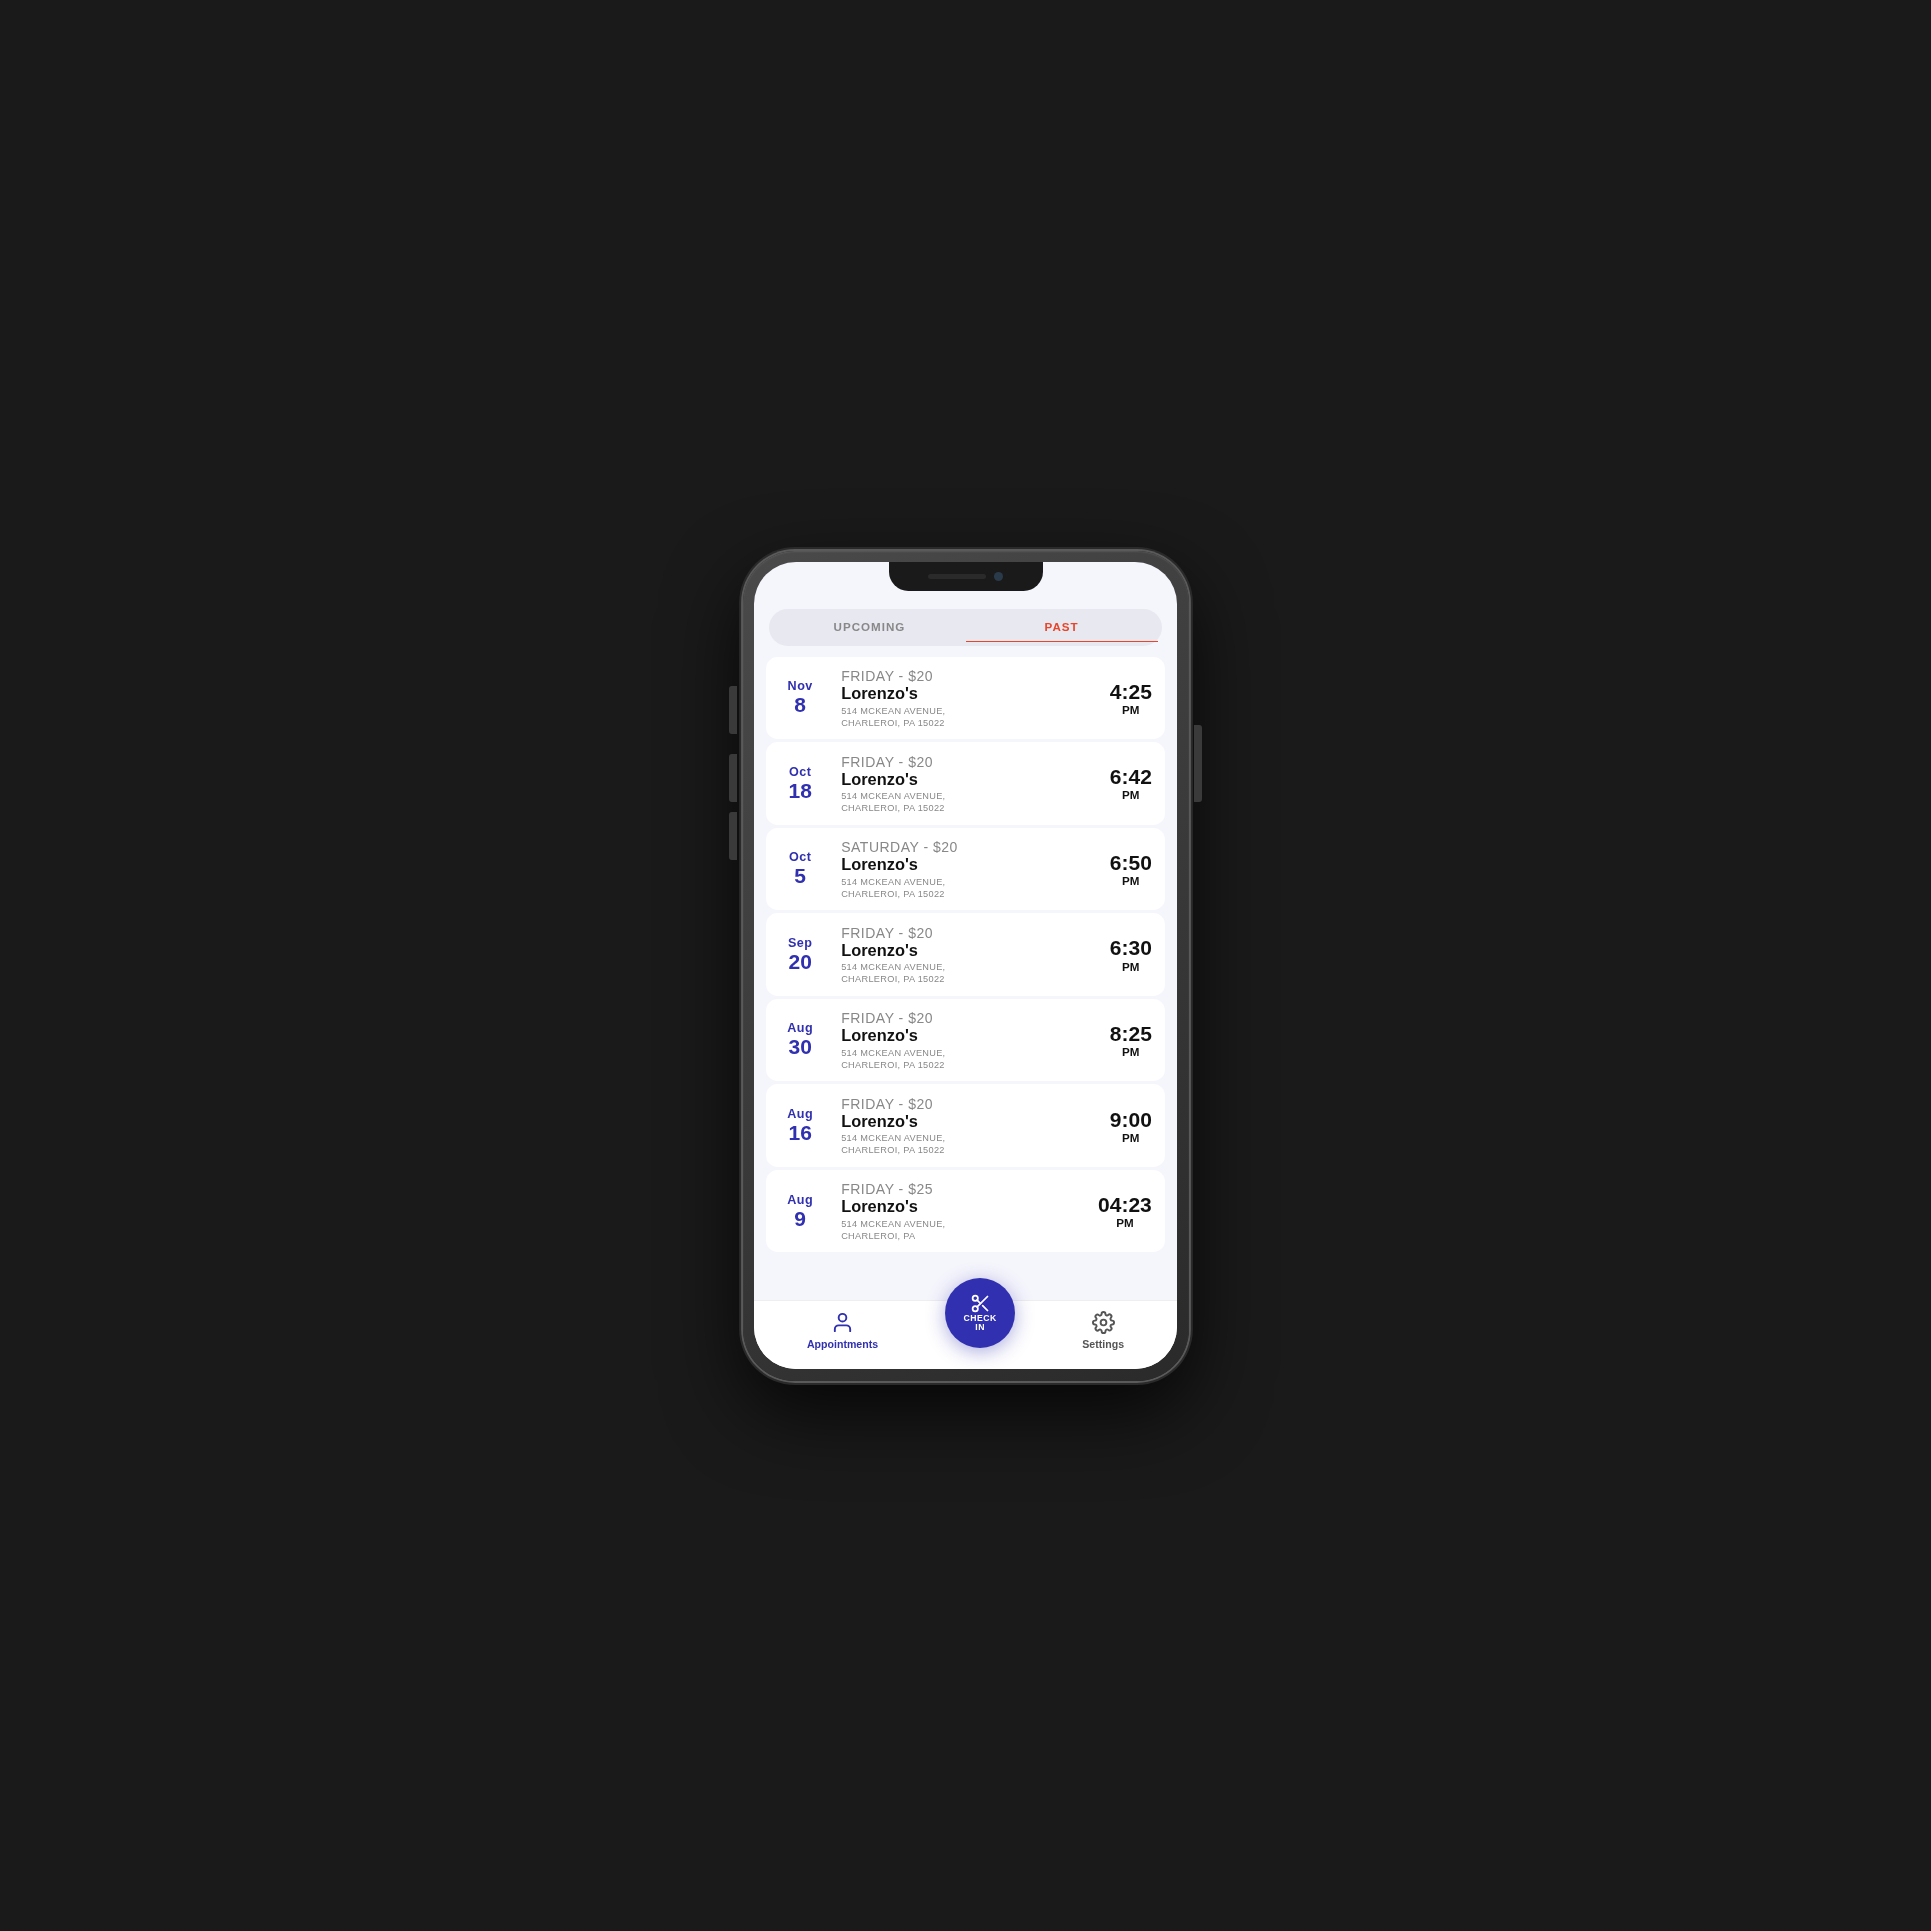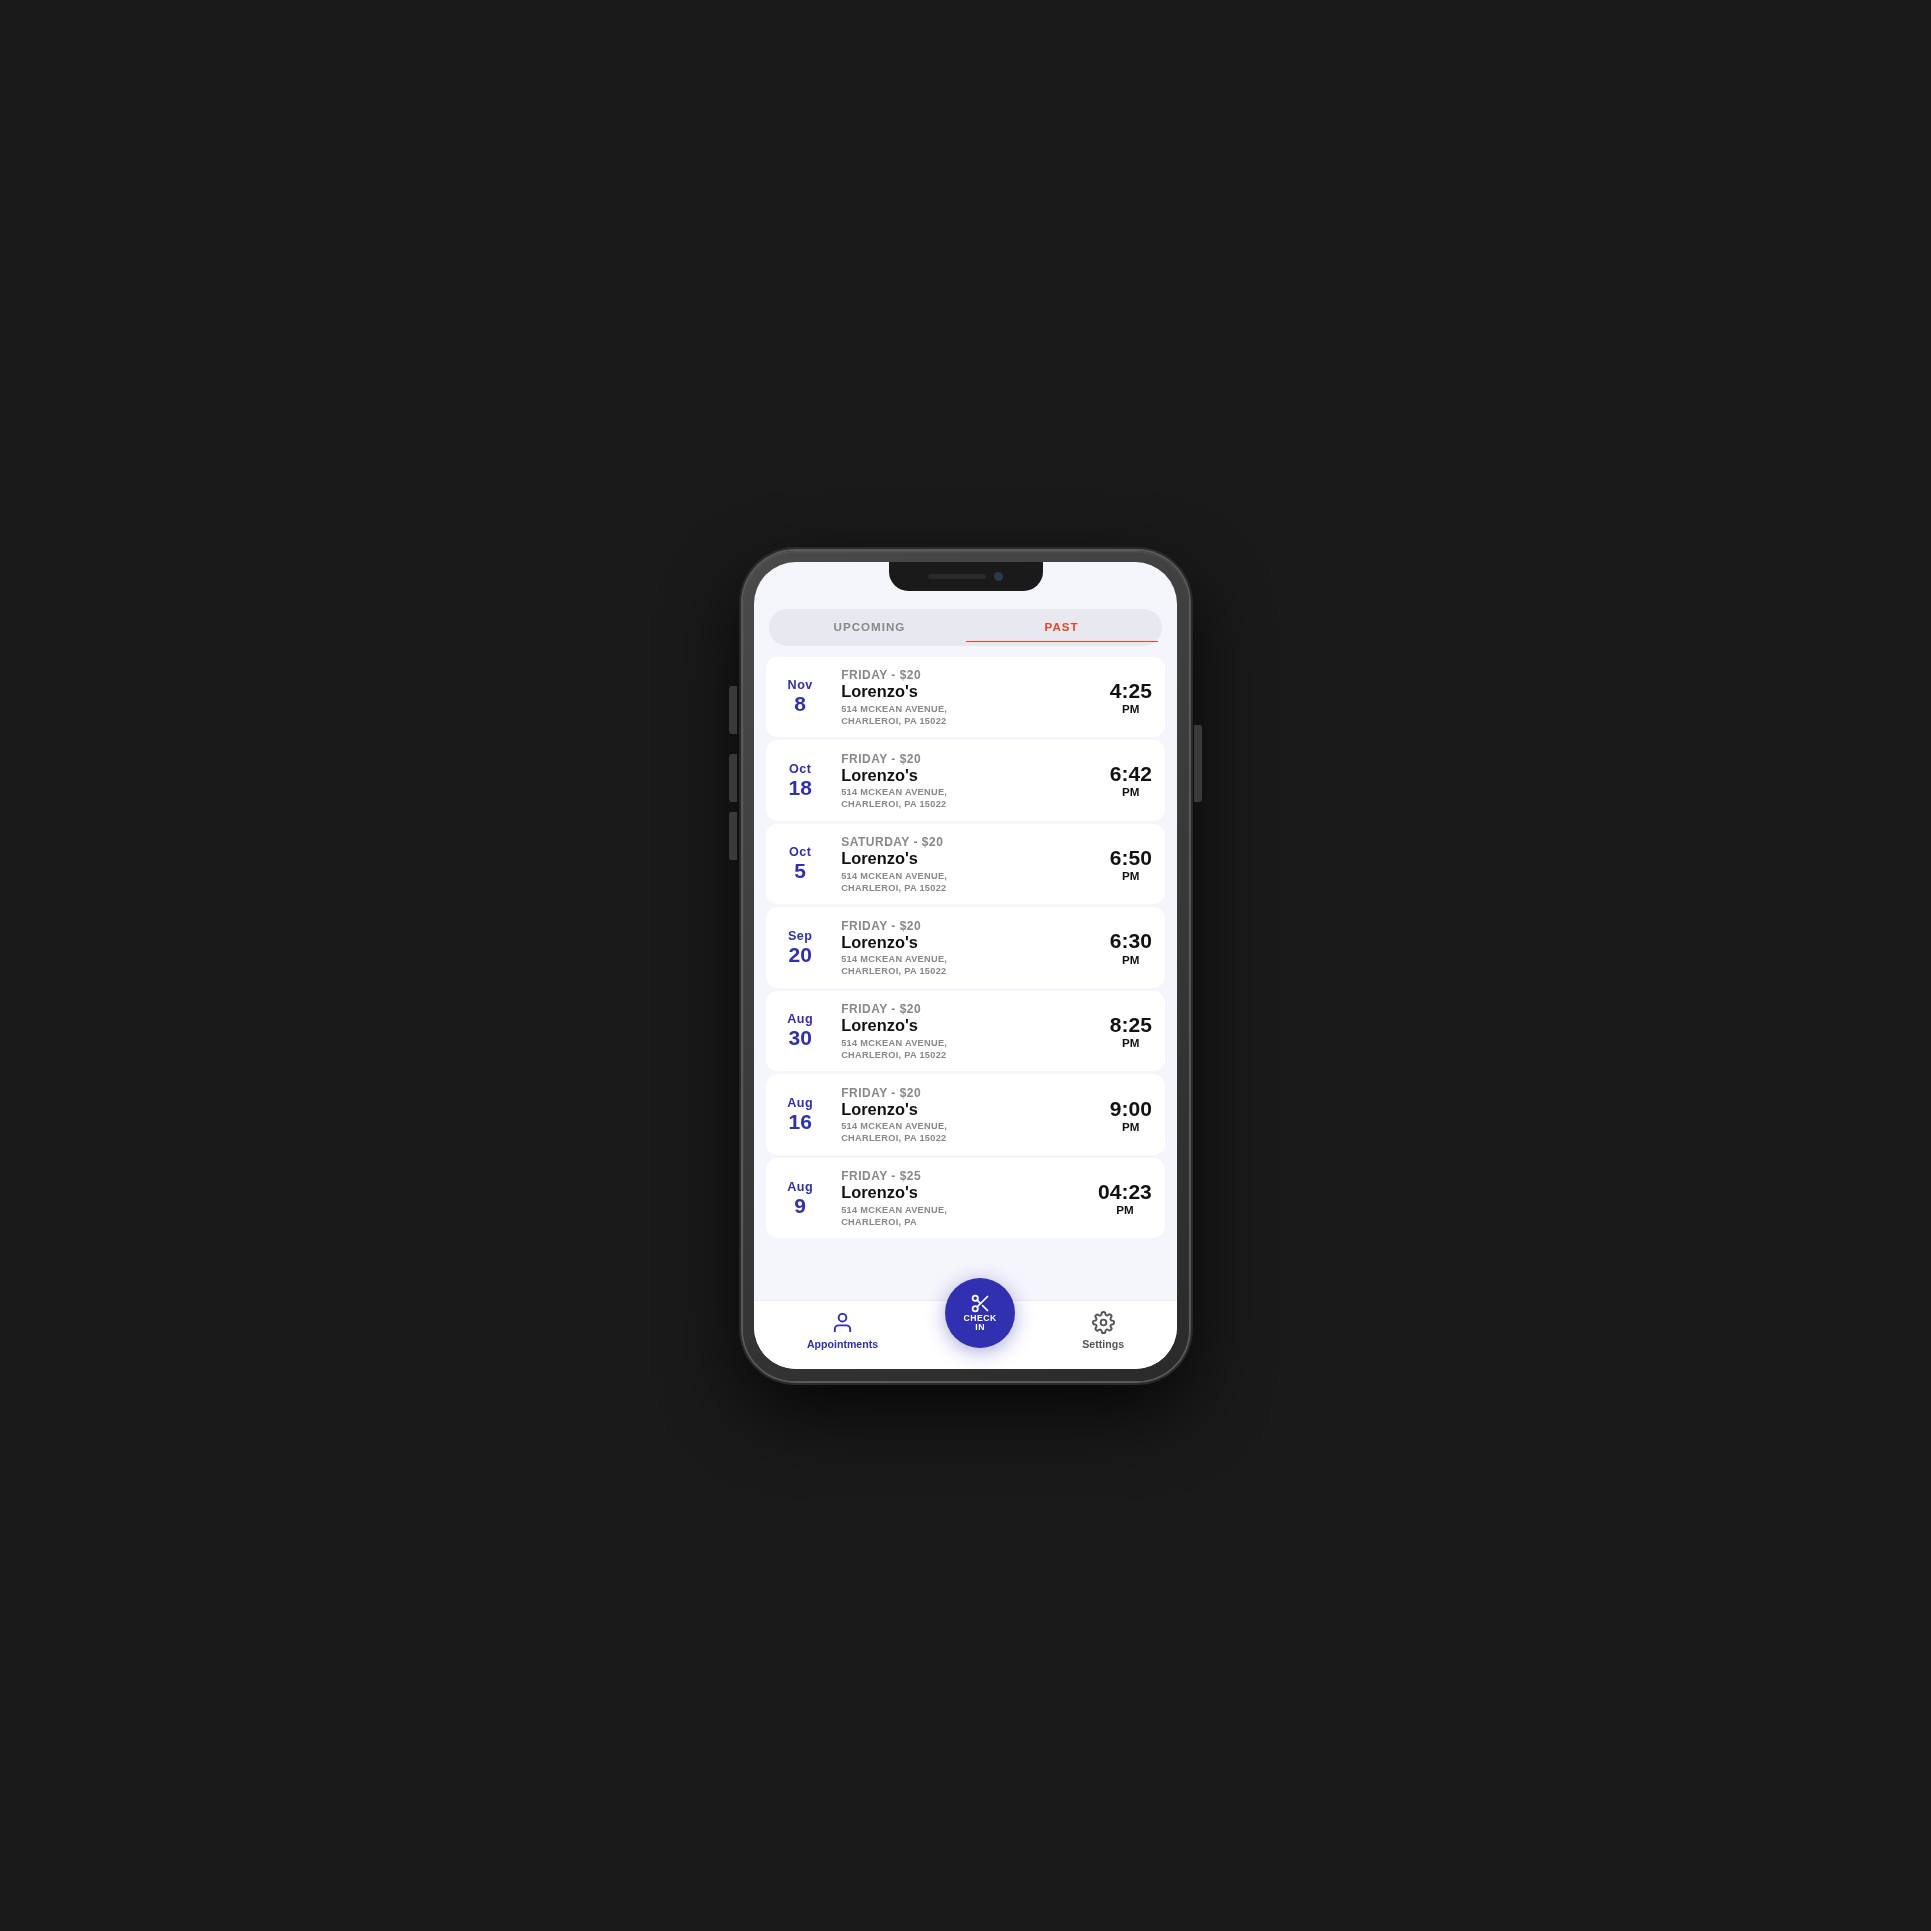--- a/index.html
+++ b/index.html
@@ -160,35 +160,35 @@
       font-size: 21px;
       font-weight: 800;
       color: #3030b0;
       line-height: 1.1;
     }
 
     .info-col {
       flex: 1;
     }
     .info-day-price {
-      font-size: 12px;
-      font-weight: 700;
+      font-size: 14px;
+      font-weight: 400;
       color: #888;
       letter-spacing: 0.5px;
       text-transform: uppercase;
     }
     .info-name {
       font-size: 16.4px;
       font-weight: 800;
       color: #111;
       line-height: 1.2;
     }
     .info-address {
       font-size: 9.2px;
-      font-weight: 700;
+      font-weight: 400;
       color: #888;
       letter-spacing: 0.3px;
       text-transform: uppercase;
       margin-top: 1.9px;
     }
 
     .time-col {
       text-align: right;
     }
     .time-hour {

